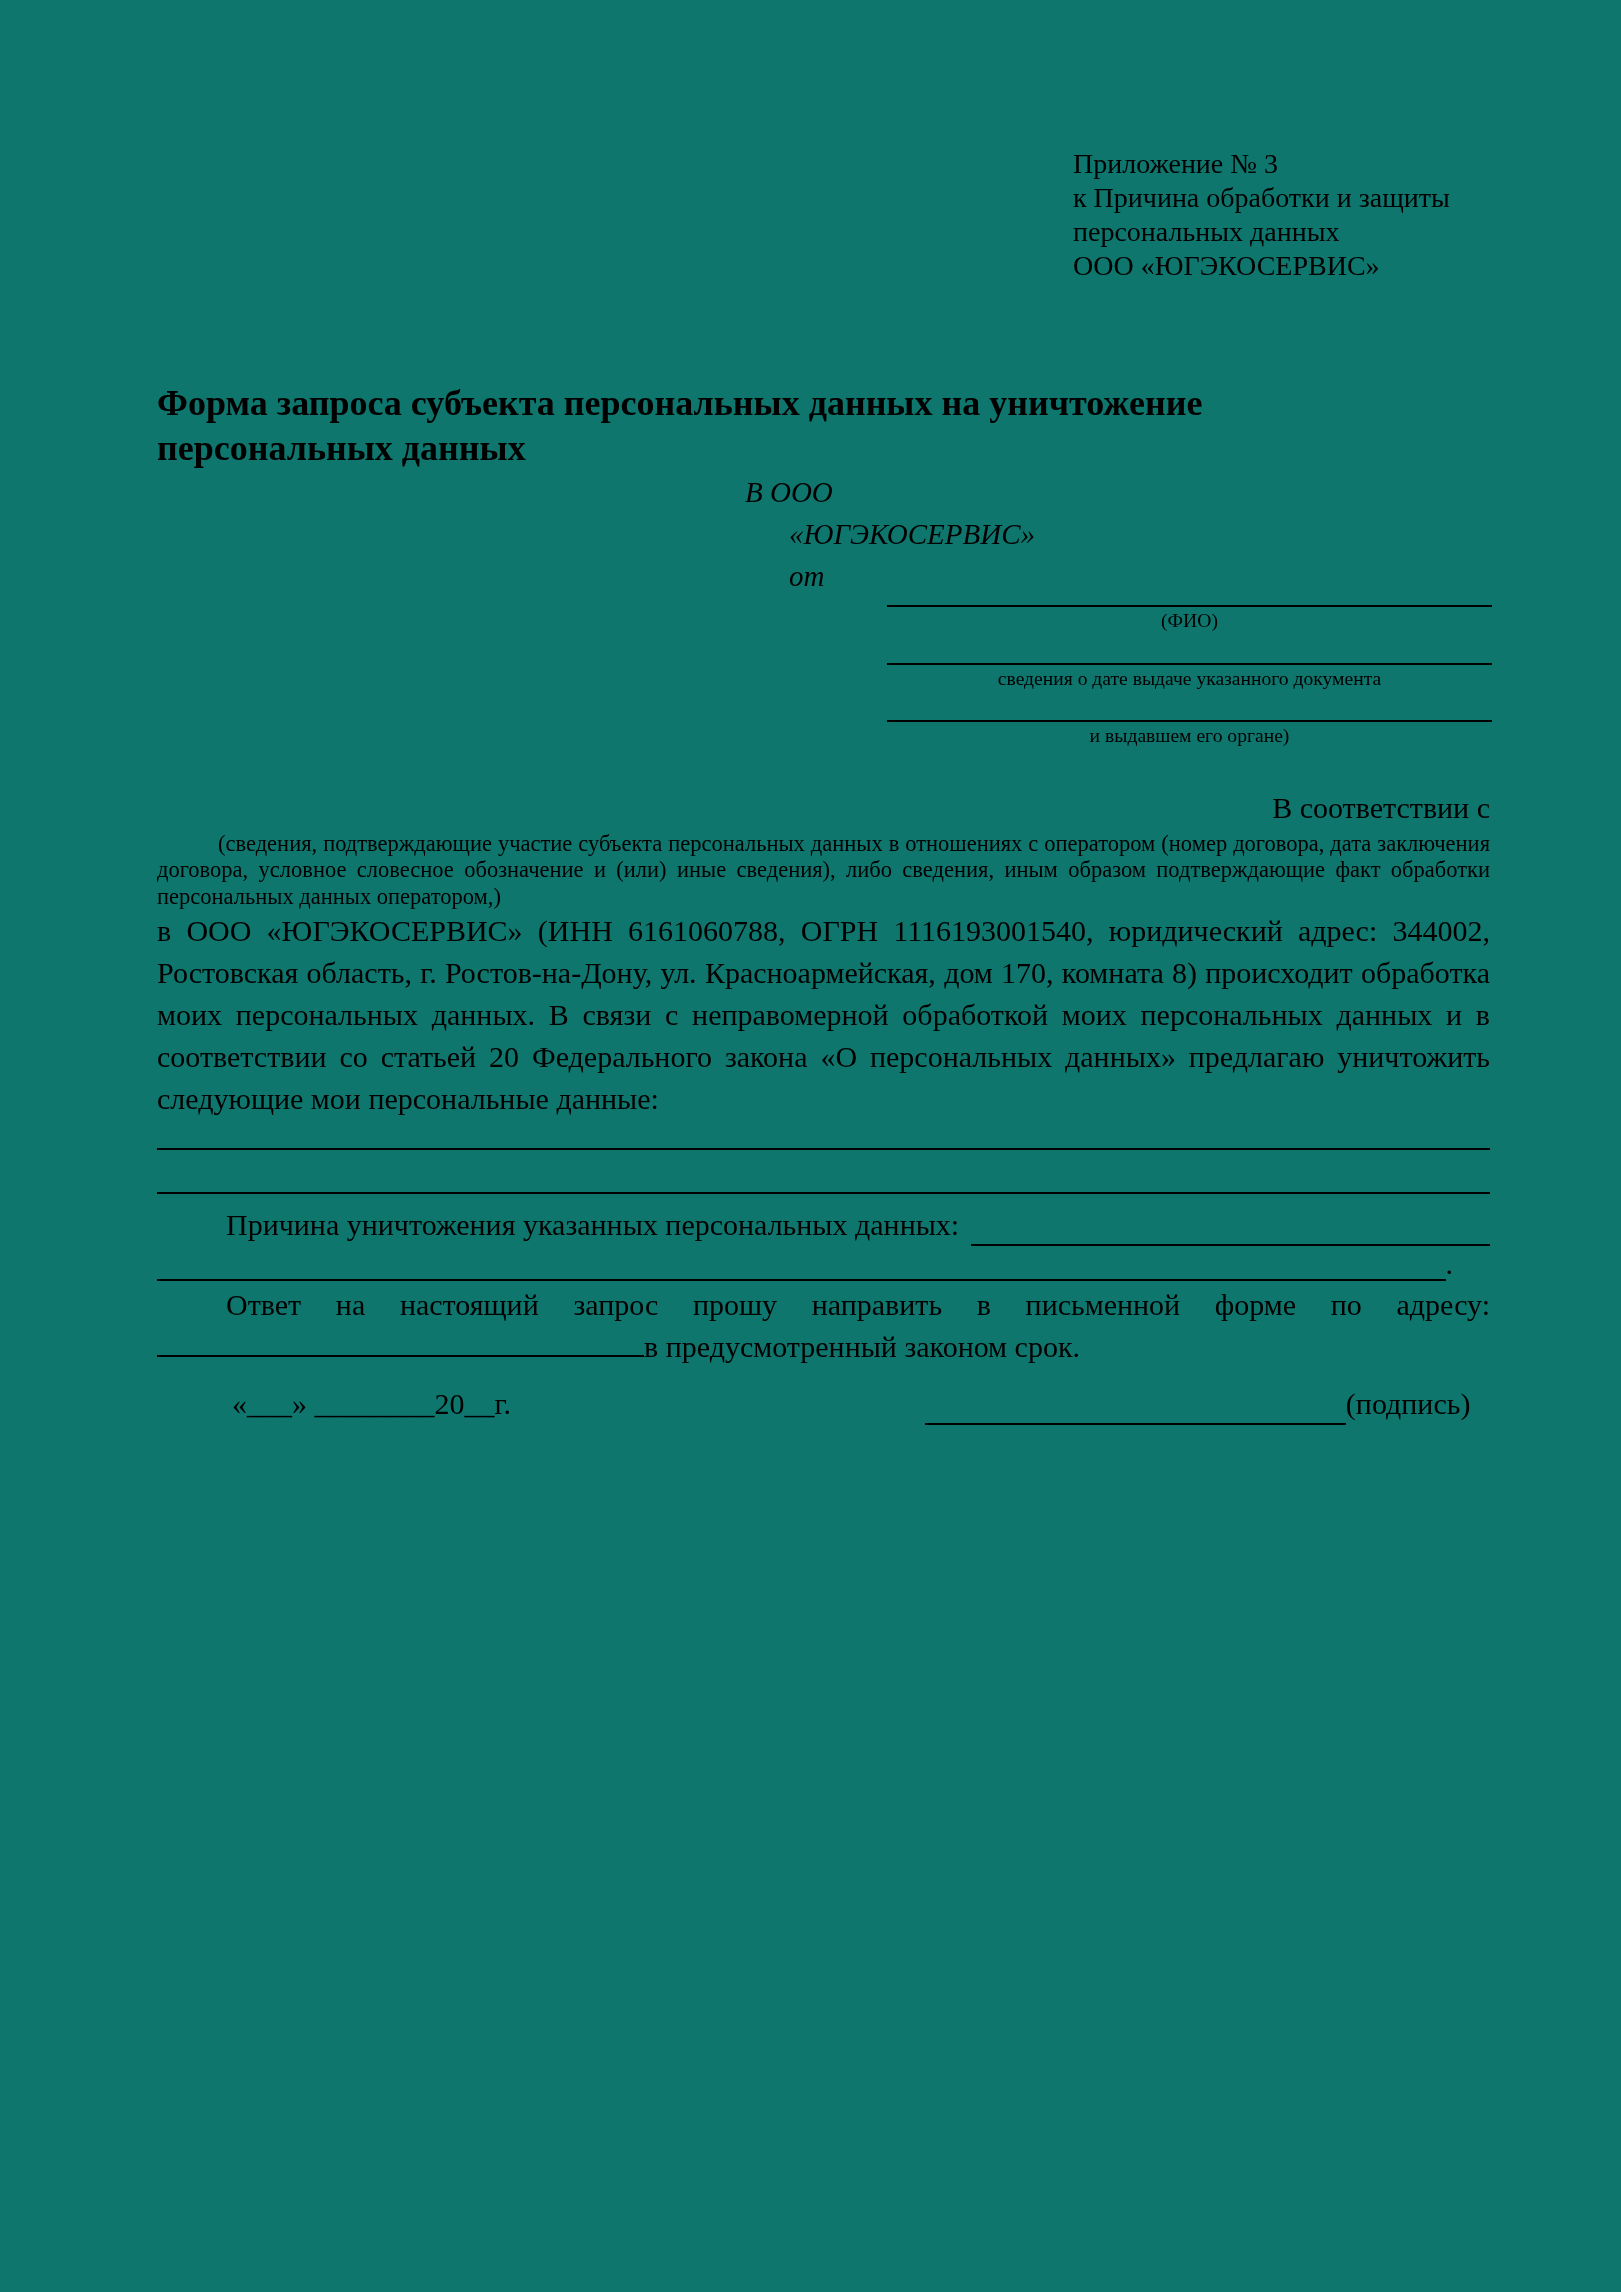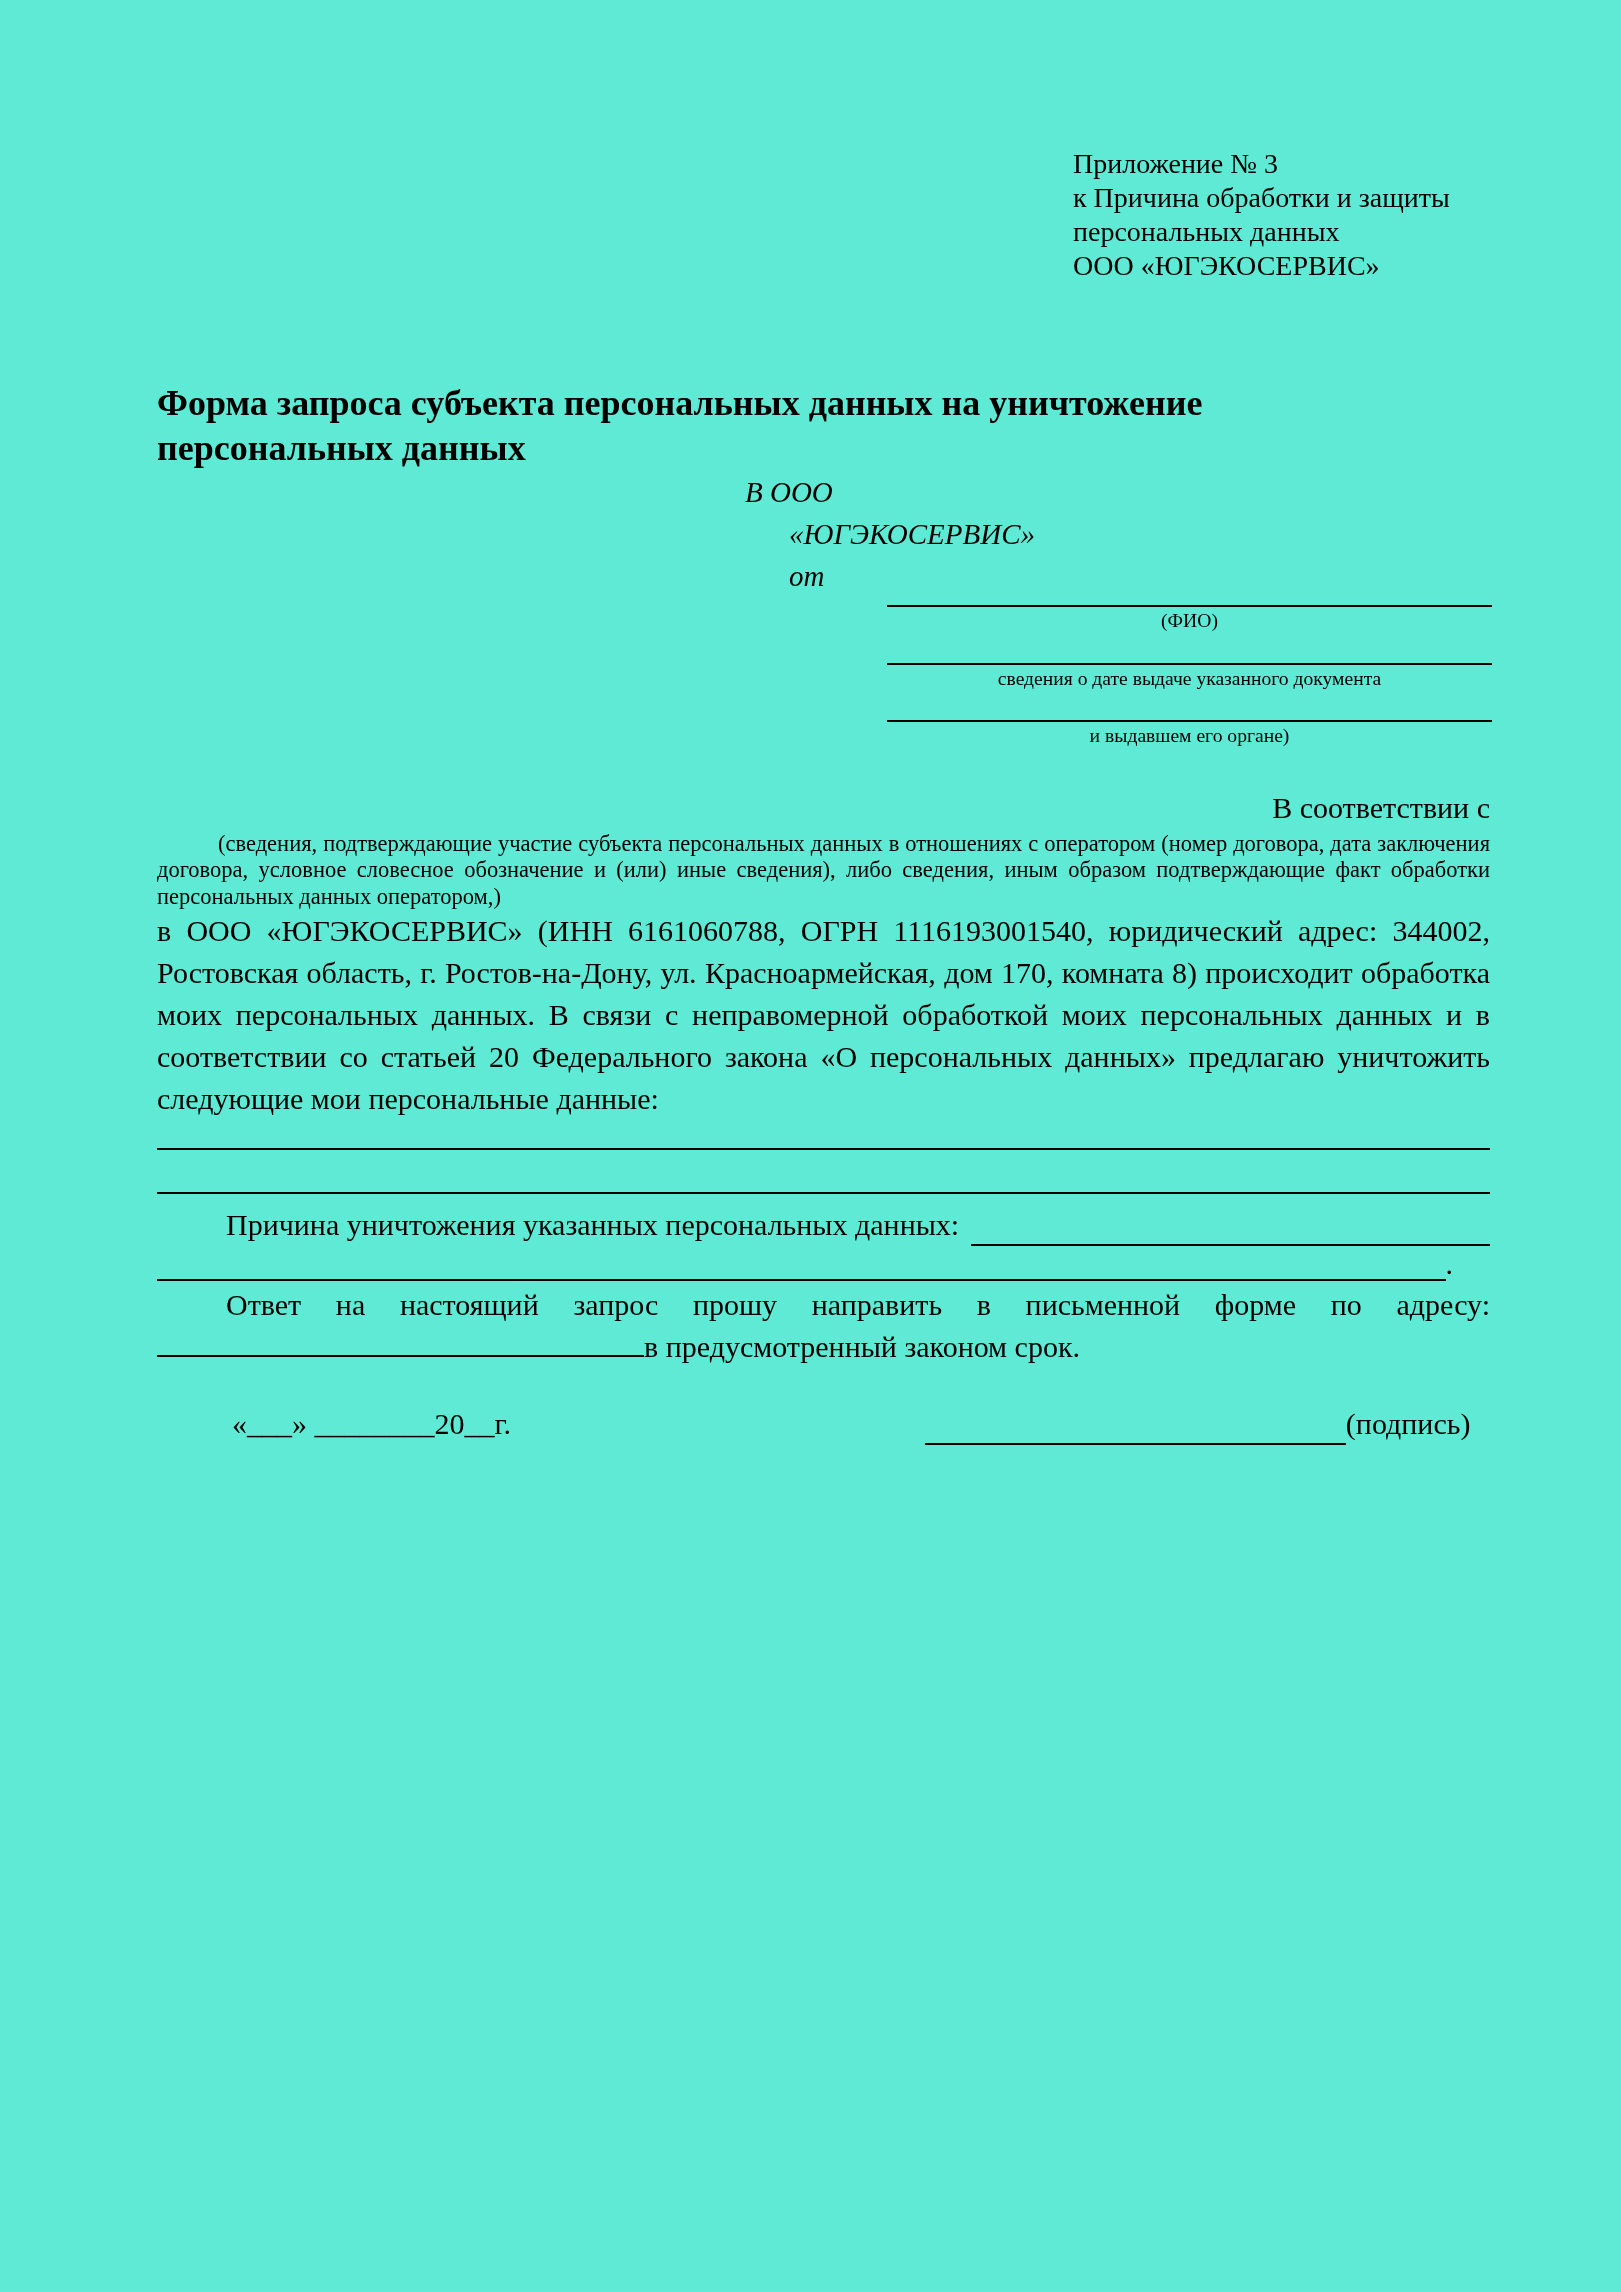--- a/index.html
+++ b/index.html
@@ -1,20 +1,20 @@
 <!DOCTYPE html>
 <html><head>
 <meta charset="utf-8">
 <style>
   html,body{margin:0;padding:0;background:#7a7a7a;}
   .page{
     position:relative;
     width:1621px;height:2293px;
     margin:0 auto;
-    background:#5eead4;
+    background:#0f766e;
     color:#000;
     font-family:"Liberation Serif","DejaVu Serif",serif;
     box-sizing:border-box;
     padding:147px 131px 0 157px;
     overflow:hidden;
   }
   
   .annex{margin-left:916px;font-size:28px;line-height:34px;}
   
   .title{margin-top:98px;text-align:left;font-weight:700;font-size:36px;line-height:45px;}
@@ -38,21 +38,21 @@
   .blankline.second{height:42px;}
   
   .reason{display:flex;align-items:flex-end;margin-top:9.8px;font-size:30px;line-height:42px;padding-left:69px;}
   .reason .fill{flex:1;border-bottom:2.9px solid #000;height:33px;margin-left:11.8px;}
   .periodrow{display:flex;align-items:flex-end;height:35px;padding-right:37px;font-size:30px;line-height:35px;}
   .periodrow .fill{flex:1;border-bottom:2.9px solid #000;height:33px;}
   
   .response{margin-top:3.9px;font-size:30px;line-height:42px;text-align:justify;text-indent:69px;}
   .inline-blank{display:inline-block;width:487px;height:29px;border-bottom:2.9px solid #000;vertical-align:baseline;}
   
-  .bottom{display:flex;justify-content:space-between;align-items:flex-end;margin-top:35px;font-size:30px;line-height:42px;}
+  .bottom{display:flex;justify-content:space-between;align-items:flex-end;margin-top:15px;font-size:30px;line-height:42px;}
   .bottom .date{margin-left:75px;}
   .bottom .sig{display:flex;align-items:flex-end;margin-right:19.6px;}
   .bottom .sig .fill{width:421px;border-bottom:2.9px solid #000;height:33px;}
 </style>
 </head>
 <body>
 
 <div class="page">
 
   <div class="annex">

